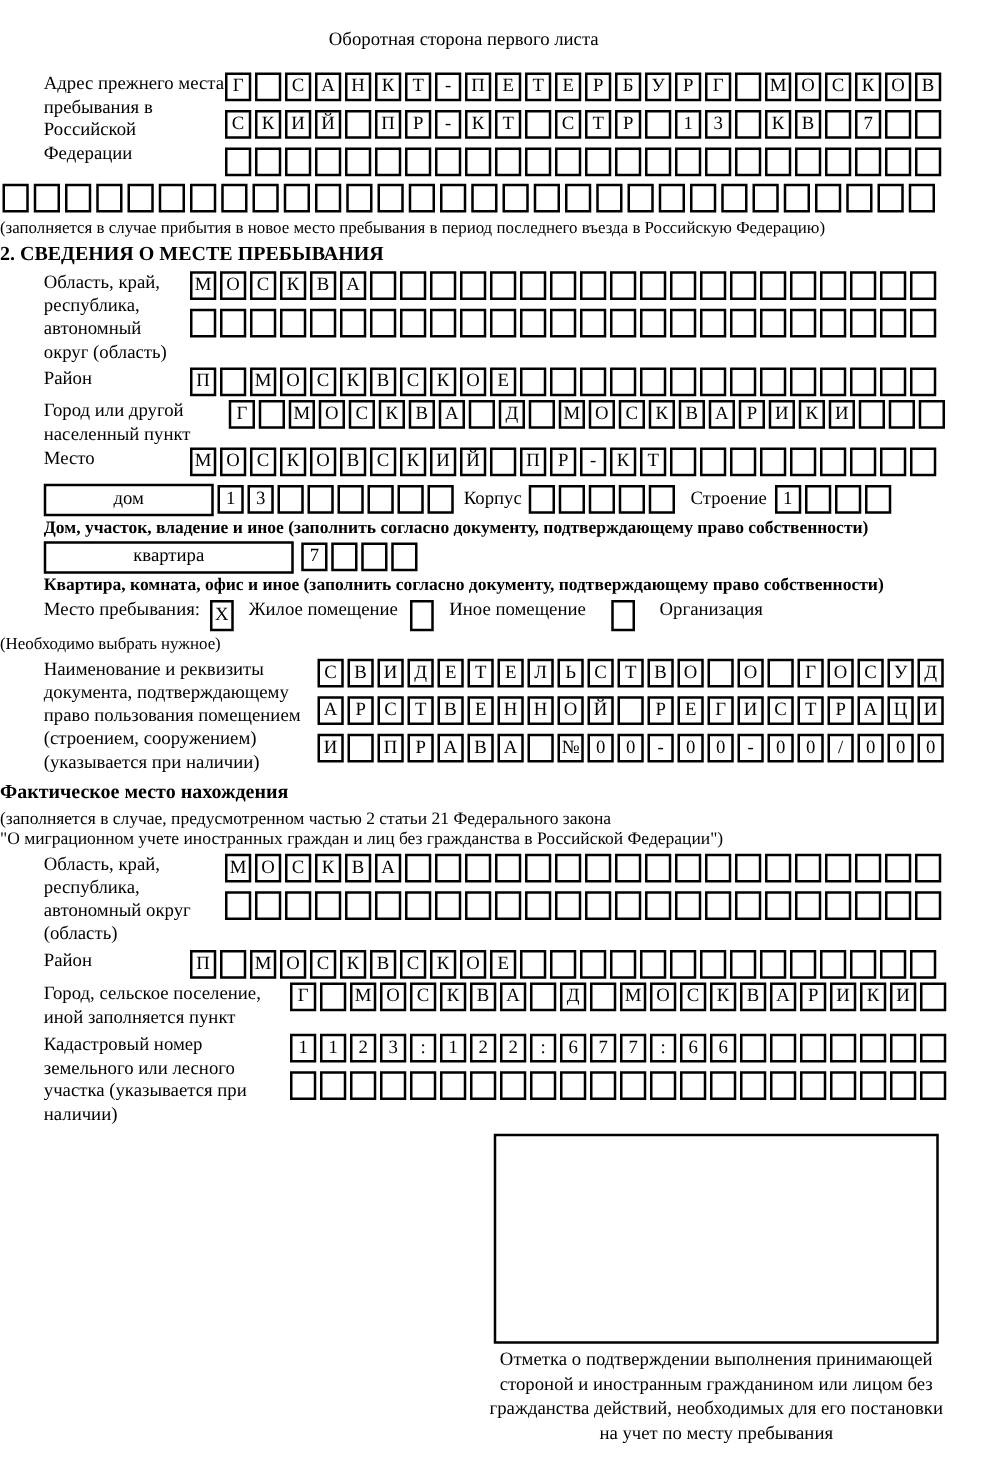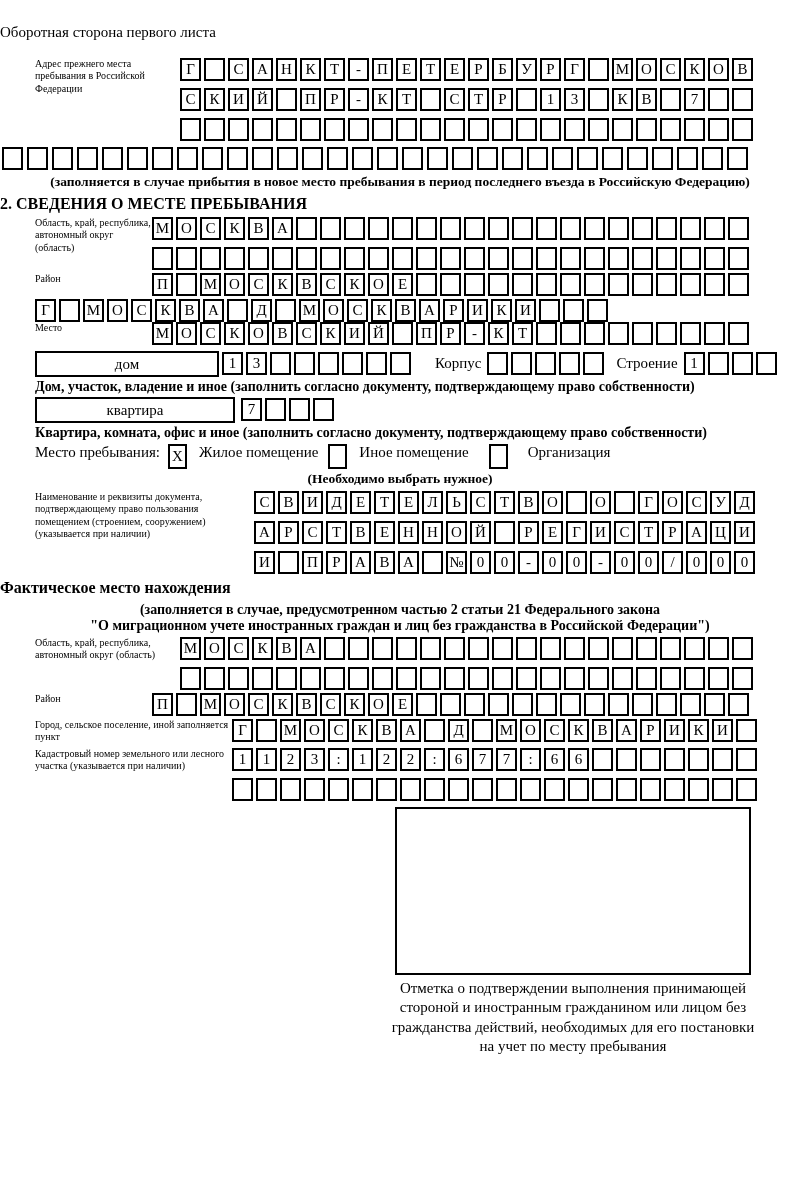--- a/index.html
+++ b/index.html
@@ -1,44 +1,44 @@
 <!DOCTYPE html>
 <html><head>
 <meta charset="utf-8">
 <style>
   html,body{margin:0;padding:0;background:#fff;}
   body{width:800px;height:1180px;overflow:hidden;font-family:"Liberation Serif","DejaVu Serif",serif;color:#000;}
   .page{position:relative;width:800px;height:1180px;background:#fff;}
-  .header-note{text-align:left;padding:24px 58px 0 0;font-size:15px;}
+  .header-note{text-align:center;padding:24px 58px 0 0;font-size:15px;}
   .frow{display:flex;align-items:flex-start;margin-left:35px;}
-  .flabel{font-size:10px;line-height:1.24;flex:0 0 auto;}
+  .flabel{font-size:15px;line-height:1.24;flex:0 0 auto;}
   .lw-a{width:117px;}  
   .lw-b{width:148px;}  
   .lw-c{width:145px;}  
   .lw-e{width:197px;}  
   .lw-f{width:219px;}  
   .cellrows{display:flex;flex-direction:column;gap:7px;}
   .cells{display:flex;gap:3px;}
   .cells.gap4{gap:4px;}
   .cell{flex:0 0 21px;width:21px;height:23px;border:2px solid #000;box-sizing:border-box;
         display:flex;align-items:center;justify-content:center;font-size:15px;background:#fff;}
-  .note{font-size:13.5px;text-align:center;margin-top:4px;font-weight:bold;}
+  .note{font-size:13.5px;margin-top:4px;}
   .note-left{font-size:14px;margin:2px 0 0 35px;font-weight:bold;}
   .stitle{font-size:16px;font-weight:bold;text-align:left;margin-top:5px;}
   .widebox{border:2px solid #000;height:26px;box-sizing:border-box;display:flex;
            align-items:center;justify-content:center;font-size:15px;}
   .checkbox{width:19px;height:25px;border:2px solid #000;box-sizing:border-box;display:flex;
             align-items:center;justify-content:center;font-size:15px;flex:0 0 19px;}
   .inline-lbl{font-size:15px;}
   .stamp-box{border:2px solid #000;box-sizing:border-box;width:356px;height:168px;margin:6px 0 0 395px;background:#fff;}
   .stamp-note{width:460px;margin:4px 0 0 343px;text-align:center;font-size:15px;line-height:1.3;}
   .mt2{margin-top:2px;}.mt3{margin-top:3px;}.mt4{margin-top:4px;}.mt6{margin-top:6px;}.mt17{margin-top:17px;}
   .ml3{margin-left:3px;}.ml6{margin-left:6px;}
   .full-row{margin:6px 0 0 2px;}
-  .house-lbl{font-size:15px;margin:4px 6px 0 24px;}
+  .house-lbl{font-size:15px;margin:4px 6px 0 8px;}
 </style>
 </head>
 <body>
 
 <div class="page">
 
   <div class="header-note">Оборотная сторона первого листа</div>
 
   <div class="frow mt17">
     <div class="flabel lw-c">Адрес прежнего места пребывания в Российской Федерации</div>
@@ -244,20 +244,21 @@
         <div class="cell"></div>
         <div class="cell"></div>
         <div class="cell"></div>
         <div class="cell"></div>
         <div class="cell"></div>
         <div class="cell"></div>
       </div>
   </div>
 
   <div class="frow mt3">
+    <div class="flabel lw-b">Город или другой населенный пункт</div>
     <div class="cells">
         <div class="cell">Г</div>
         <div class="cell"></div>
         <div class="cell">М</div>
         <div class="cell">О</div>
         <div class="cell">С</div>
         <div class="cell">К</div>
         <div class="cell">В</div>
         <div class="cell">А</div>
         <div class="cell"></div>
@@ -304,21 +305,21 @@
         <div class="cell"></div>
         <div class="cell"></div>
         <div class="cell"></div>
         <div class="cell"></div>
         <div class="cell"></div>
         <div class="cell"></div>
       </div>
   </div>
 
   <div class="frow mt6">
-    <div class="widebox" style="width:184px">дом</div>
+    <div class="widebox" style="width:136px">дом</div>
     <div class="cells ml3" style="margin-top:1px">
         <div class="cell">1</div>
         <div class="cell">3</div>
         <div class="cell"></div>
         <div class="cell"></div>
         <div class="cell"></div>
         <div class="cell"></div>
         <div class="cell"></div>
         <div class="cell"></div>
       </div>

